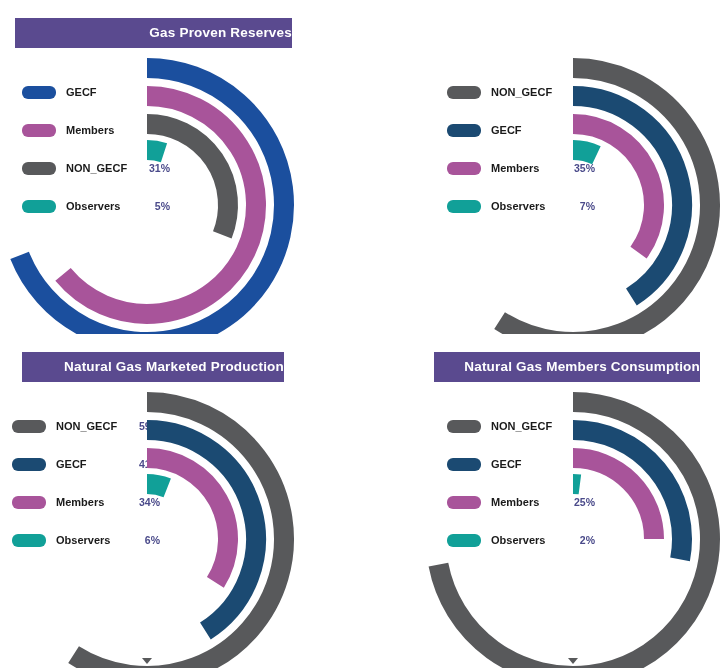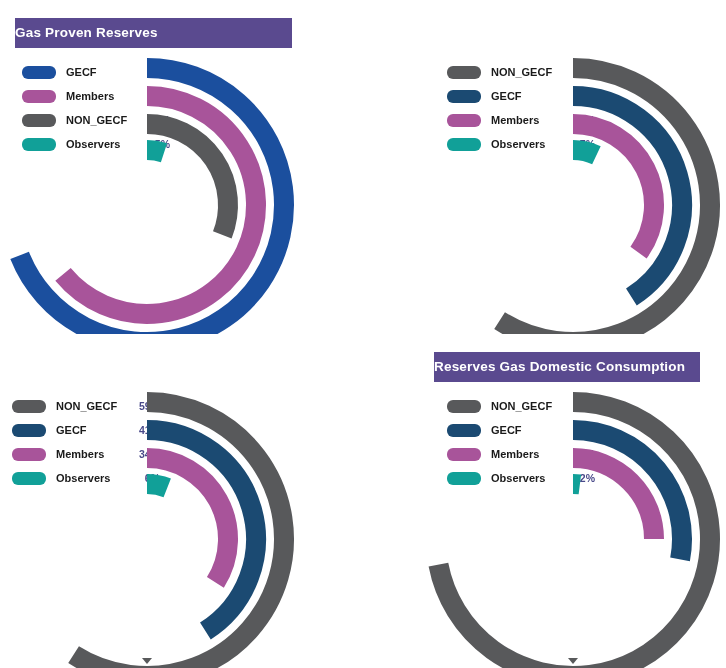--- a/index.html
+++ b/index.html
@@ -19,37 +19,38 @@
   .panel{
     position:relative;
     width:363px;height:334px;
     box-sizing:border-box;
   }
   .title-bar{
     position:absolute;
     top:18px;
     height:30px;
     line-height:30px;
-    text-align:left;
+    text-align:right;
     color:#ffffff;
     font-size:13.5px;
     font-weight:bold;
     letter-spacing:0.2px;
     font-family:"Liberation Sans",sans-serif;
     white-space:nowrap;
     overflow:hidden;
   }
   .legend{
     position:absolute;
     top:66px;
   }
   .legend-row{
     display:flex;
-    align-items:flex-start;
+    align-items:center;
     height:24px;
+    margin-top:14px;
   }
   .swatch{
     width:34px;height:13px;
     border-radius:6px;
     flex:0 0 auto;
   }
   .legend-label{
     font-size:11px;
     font-weight:bold;
     color:#1a1a1a;
@@ -135,20 +136,21 @@
       </div>
     <svg class="chart-svg" viewBox="0 0 363 334">
         <path d="M 210 68 A 137 137 0 1 1 136.59172908787752 320.67292579377613" fill="none" stroke="#58595B" stroke-width="20" stroke-linecap="butt"></path>
         <path d="M 210 96 A 109 109 0 0 1 268.40512065271065 297.0317438797196" fill="none" stroke="#1B4A72" stroke-width="20" stroke-linecap="butt"></path>
         <path d="M 210 124 A 81 81 0 0 1 275.53037654437077 252.6106054356903" fill="none" stroke="#A8549A" stroke-width="20" stroke-linecap="butt"></path>
         <path d="M 210 150 A 55 55 0 0 1 233.41786103607902 155.23451211436893" fill="none" stroke="#11A098" stroke-width="20" stroke-linecap="butt"></path>
       </svg>
   </div>
 
   <div class="panel">
+    <div class="title-bar" style="left: 22px; width: 262px; background: rgb(90, 74, 143); color: rgb(255, 255, 255);">Natural Gas Marketed Production</div>
     <div class="legend" style="left: 12px;">
         <div class="legend-row">
           <div class="swatch" style="background: rgb(88, 89, 91);"></div>
           <div class="legend-label" style="width: 72px; color: rgb(26, 26, 26);">NON_GECF</div>
           <div class="legend-value" style="width: 32px; color: rgb(74, 74, 138);">59%</div>
         </div>
         <div class="legend-row">
           <div class="swatch" style="background: rgb(27, 74, 114);"></div>
           <div class="legend-label" style="width: 72px; color: rgb(26, 26, 26);">GECF</div>
           <div class="legend-value" style="width: 32px; color: rgb(74, 74, 138);">41%</div>
@@ -167,21 +169,21 @@
     <svg class="chart-svg" viewBox="0 0 363 334">
         <path d="M 147 68 A 137 137 0 1 1 73.59172908787754 320.67292579377613" fill="none" stroke="#58595B" stroke-width="20" stroke-linecap="butt"></path>
         <path d="M 147 96 A 109 109 0 0 1 205.40512065271065 297.0317438797196" fill="none" stroke="#1B4A72" stroke-width="20" stroke-linecap="butt"></path>
         <path d="M 147 124 A 81 81 0 0 1 215.3905619656632 248.40197039329874" fill="none" stroke="#A8549A" stroke-width="20" stroke-linecap="butt"></path>
         <path d="M 147 150 A 55 55 0 0 1 167.24685039765728 153.86229327614618" fill="none" stroke="#11A098" stroke-width="20" stroke-linecap="butt"></path>
         <path d="M 142 324 L 152 324 L 147 330 Z" fill="#58595B"></path>
       </svg>
   </div>
 
   <div class="panel">
-    <div class="title-bar" style="left: 71px; width: 266px; background: rgb(90, 74, 143); color: rgb(255, 255, 255);">Reserves Gas Domestic Consumption</div>
+    <div class="title-bar" style="left: 71px; width: 266px; background: rgb(90, 74, 143); color: rgb(255, 255, 255);">Natural Gas Members Consumption</div>
     <div class="legend" style="left: 84px;">
         <div class="legend-row">
           <div class="swatch" style="background: rgb(88, 89, 91);"></div>
           <div class="legend-label" style="width: 72px; color: rgb(26, 26, 26);">NON_GECF</div>
           <div class="legend-value" style="width: 32px; color: rgb(74, 74, 138);">72%</div>
         </div>
         <div class="legend-row">
           <div class="swatch" style="background: rgb(27, 74, 114);"></div>
           <div class="legend-label" style="width: 72px; color: rgb(26, 26, 26);">GECF</div>
           <div class="legend-value" style="width: 32px; color: rgb(74, 74, 138);">28%</div>

